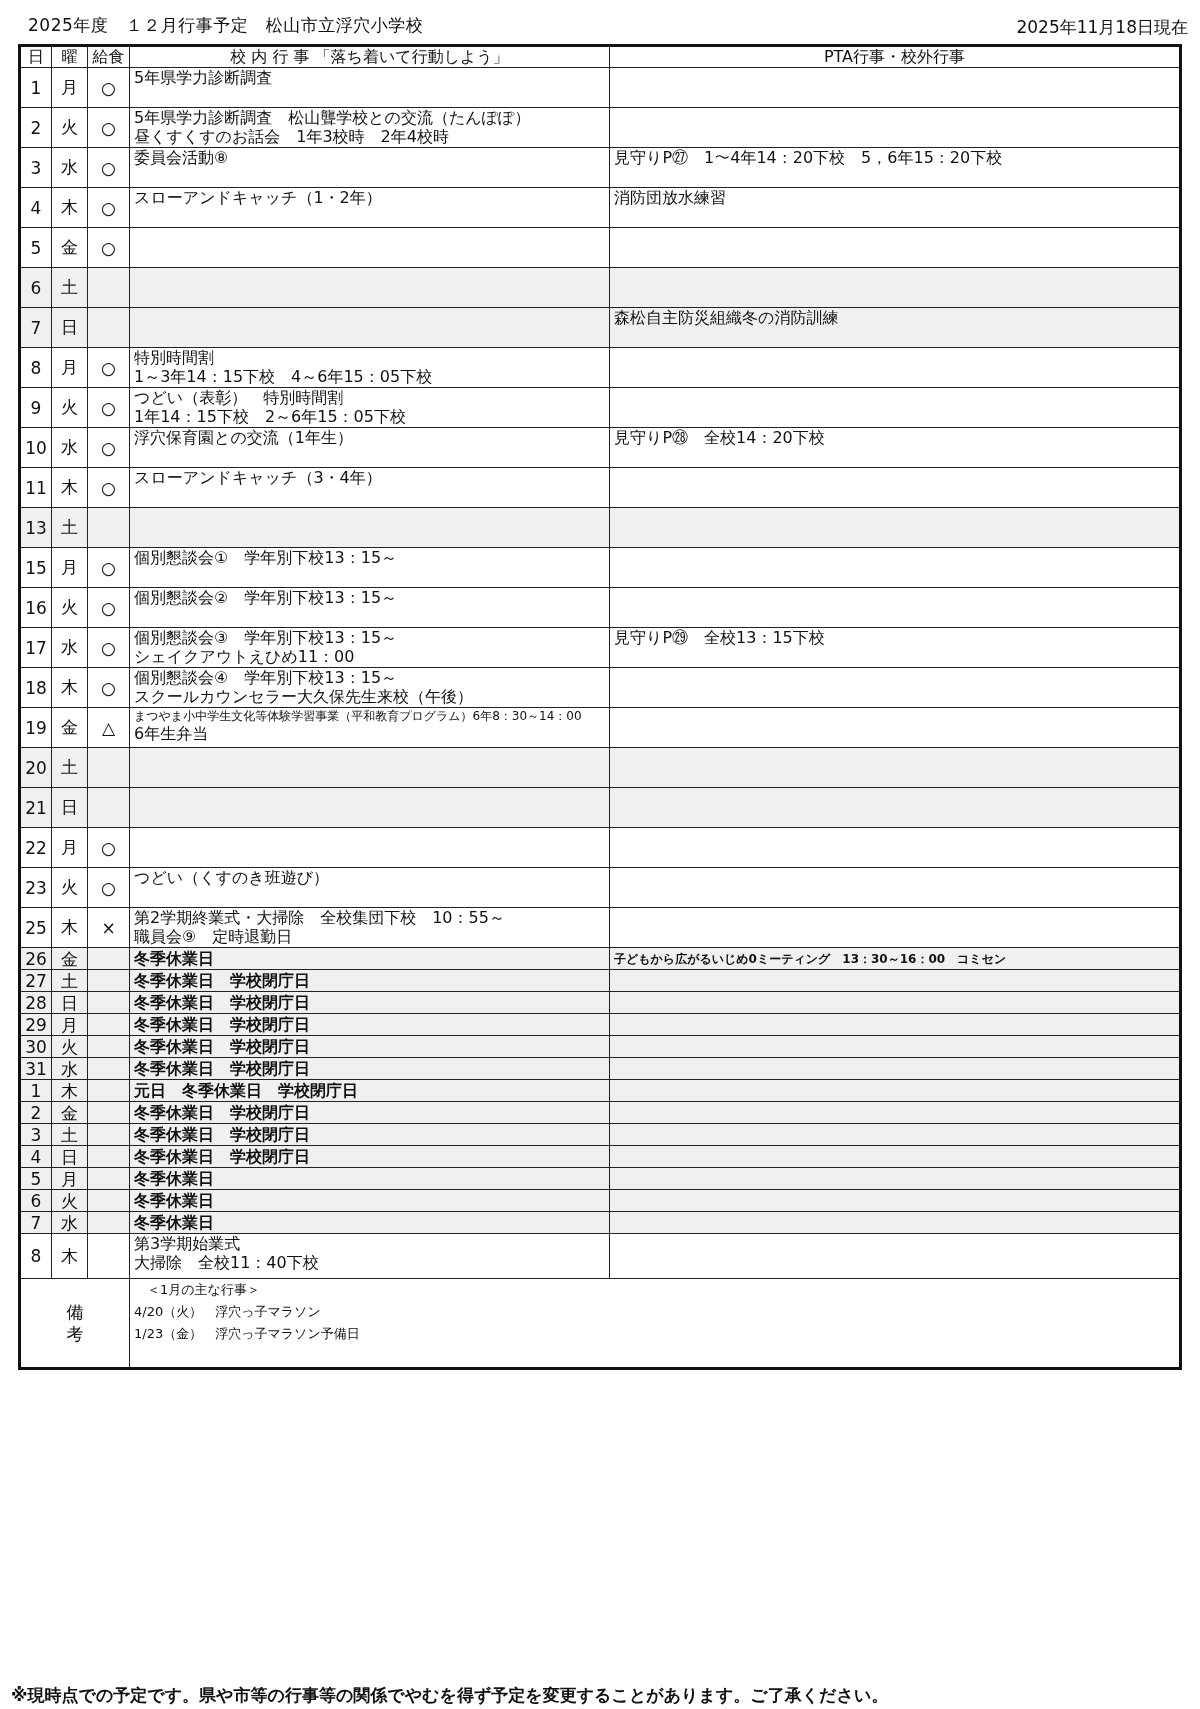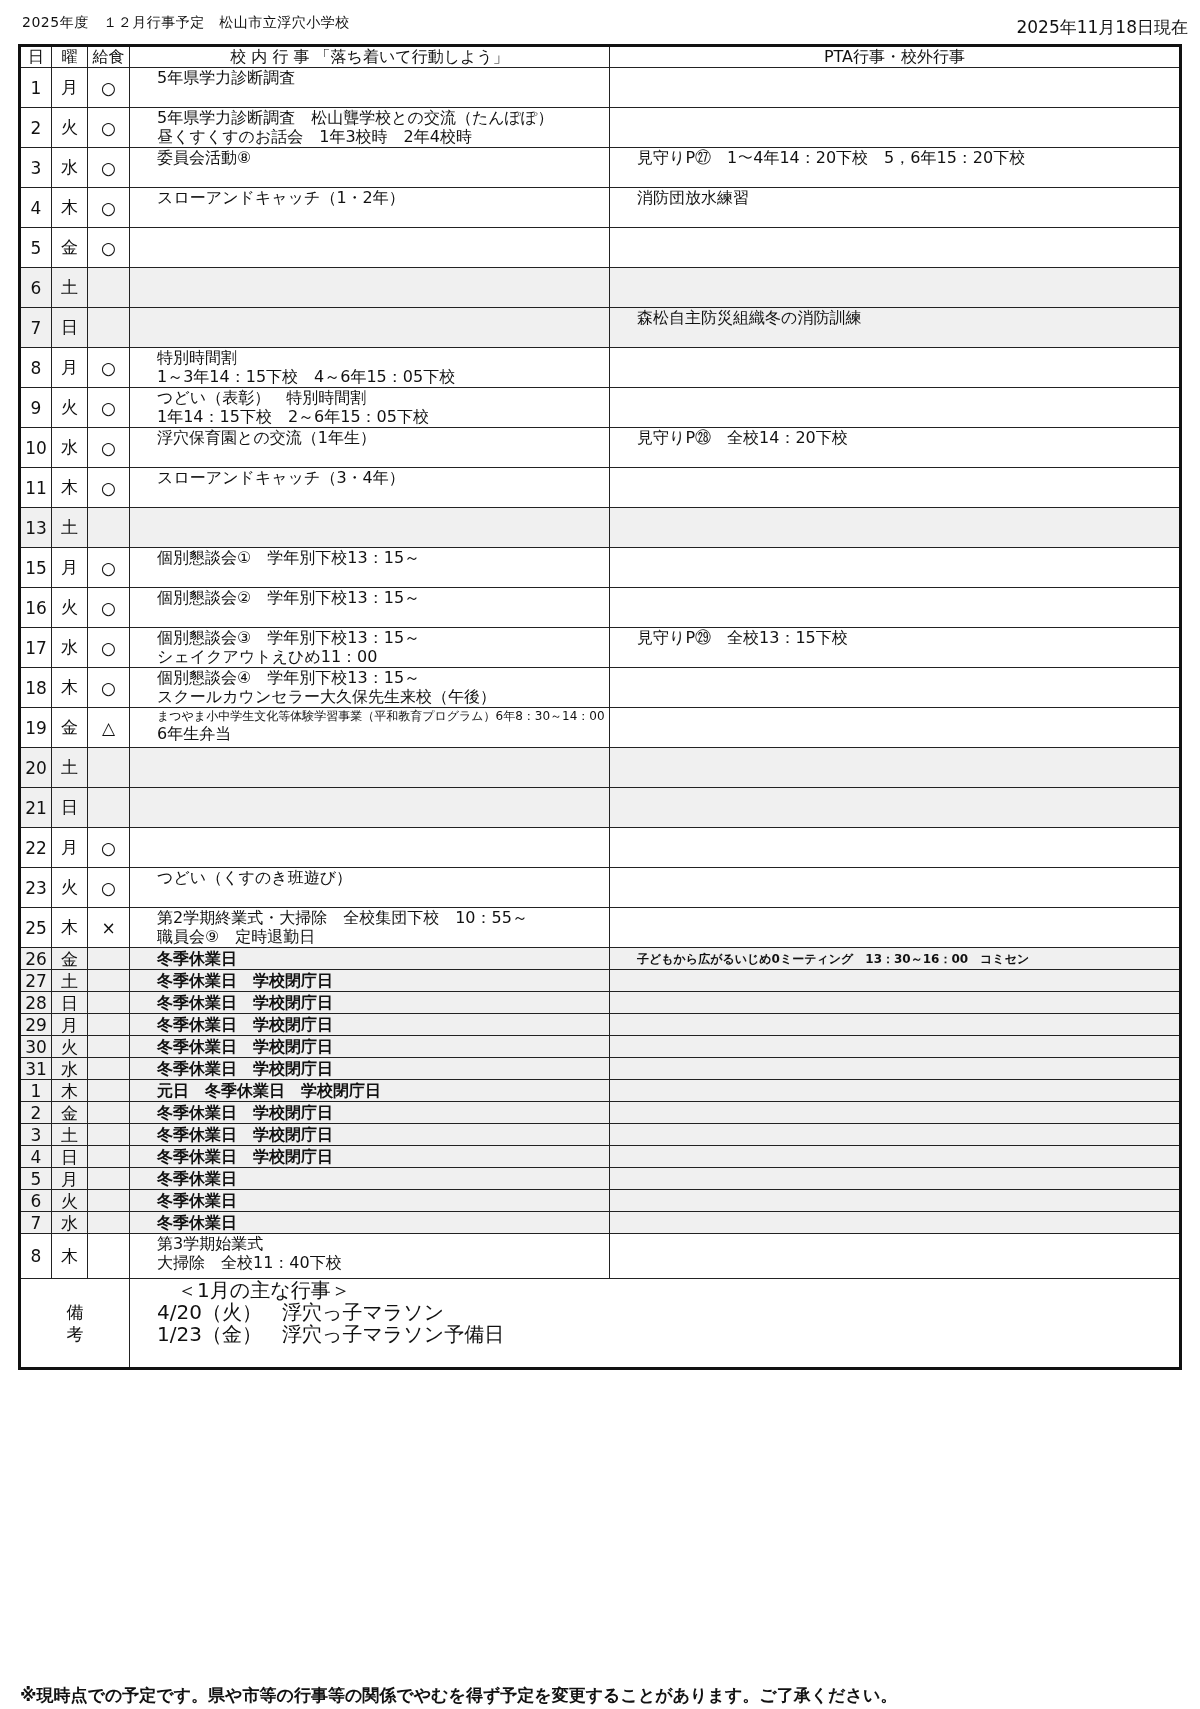--- a/index.html
+++ b/index.html
@@ -1,34 +1,34 @@
 <!DOCTYPE html>
 <html><head>
 <meta charset="utf-8">
 <style>
   html,body{margin:0;padding:0;background:#fff;}
   body{width:1200px;height:1709px;position:relative;font-family:"DejaVu Sans","Liberation Sans",sans-serif;color:#111;overflow:hidden;}
-  .top-title{position:absolute;left:22px;top:14px;font-size:14px;letter-spacing:0.5px;white-space:pre;}
+  .top-title{position:absolute;left:28px;top:14px;font-size:17px;letter-spacing:0.5px;white-space:pre;}
   .top-date{position:absolute;right:12px;top:16px;font-size:17px;}
   table.sched{position:absolute;left:18px;top:44px;width:1161px;border-collapse:collapse;table-layout:fixed;border:3px solid #111;}
   table.sched td, table.sched th{border:1.5px solid #222;padding:0;overflow:hidden;white-space:nowrap;}
   th{font-weight:normal;font-size:16px;height:20px;line-height:20px;text-align:center;}
   td.num, td.dow, td.lunch{text-align:center;font-size:17px;}
   td.ev{font-size:16px;line-height:19px;vertical-align:top;padding-left:4px !important;}
   tr.tall td{height:39px;}
   tr.short td{height:21px;line-height:20px;}
   tr.short td.ev{vertical-align:middle;line-height:20px;font-weight:bold;}
   tr.tall8 td{height:44px;}
   tr.gray td{background:#f0f0f0;}
   .small{font-size:12px;line-height:16px;}
   tr.notes td{height:88px;}
   .notes-label{text-align:center;font-size:17px;line-height:22px;}
-  .notes-body{font-size:20px;line-height:22px;vertical-align:top;padding-left:4px !important;}
-  .footer{position:absolute;left:20px;top:1684px;font-size:17px;font-weight:bold;white-space:nowrap;}
-  .pre{white-space:pre;margin-left:23px;}
+  .notes-body{font-size:13px;line-height:22px;vertical-align:top;padding-left:4px !important;}
+  .footer{position:absolute;left:11px;top:1684px;font-size:17px;font-weight:bold;white-space:nowrap;}
+  .pre{white-space:pre;}
 </style>
 </head>
 <body>
 
 <div class="top-title">2025年度　１２月行事予定　松山市立浮穴小学校</div>
 <div class="top-date">2025年11月18日現在</div>
 
 <table class="sched">
   <colgroup>
     <col style="width:32px">

